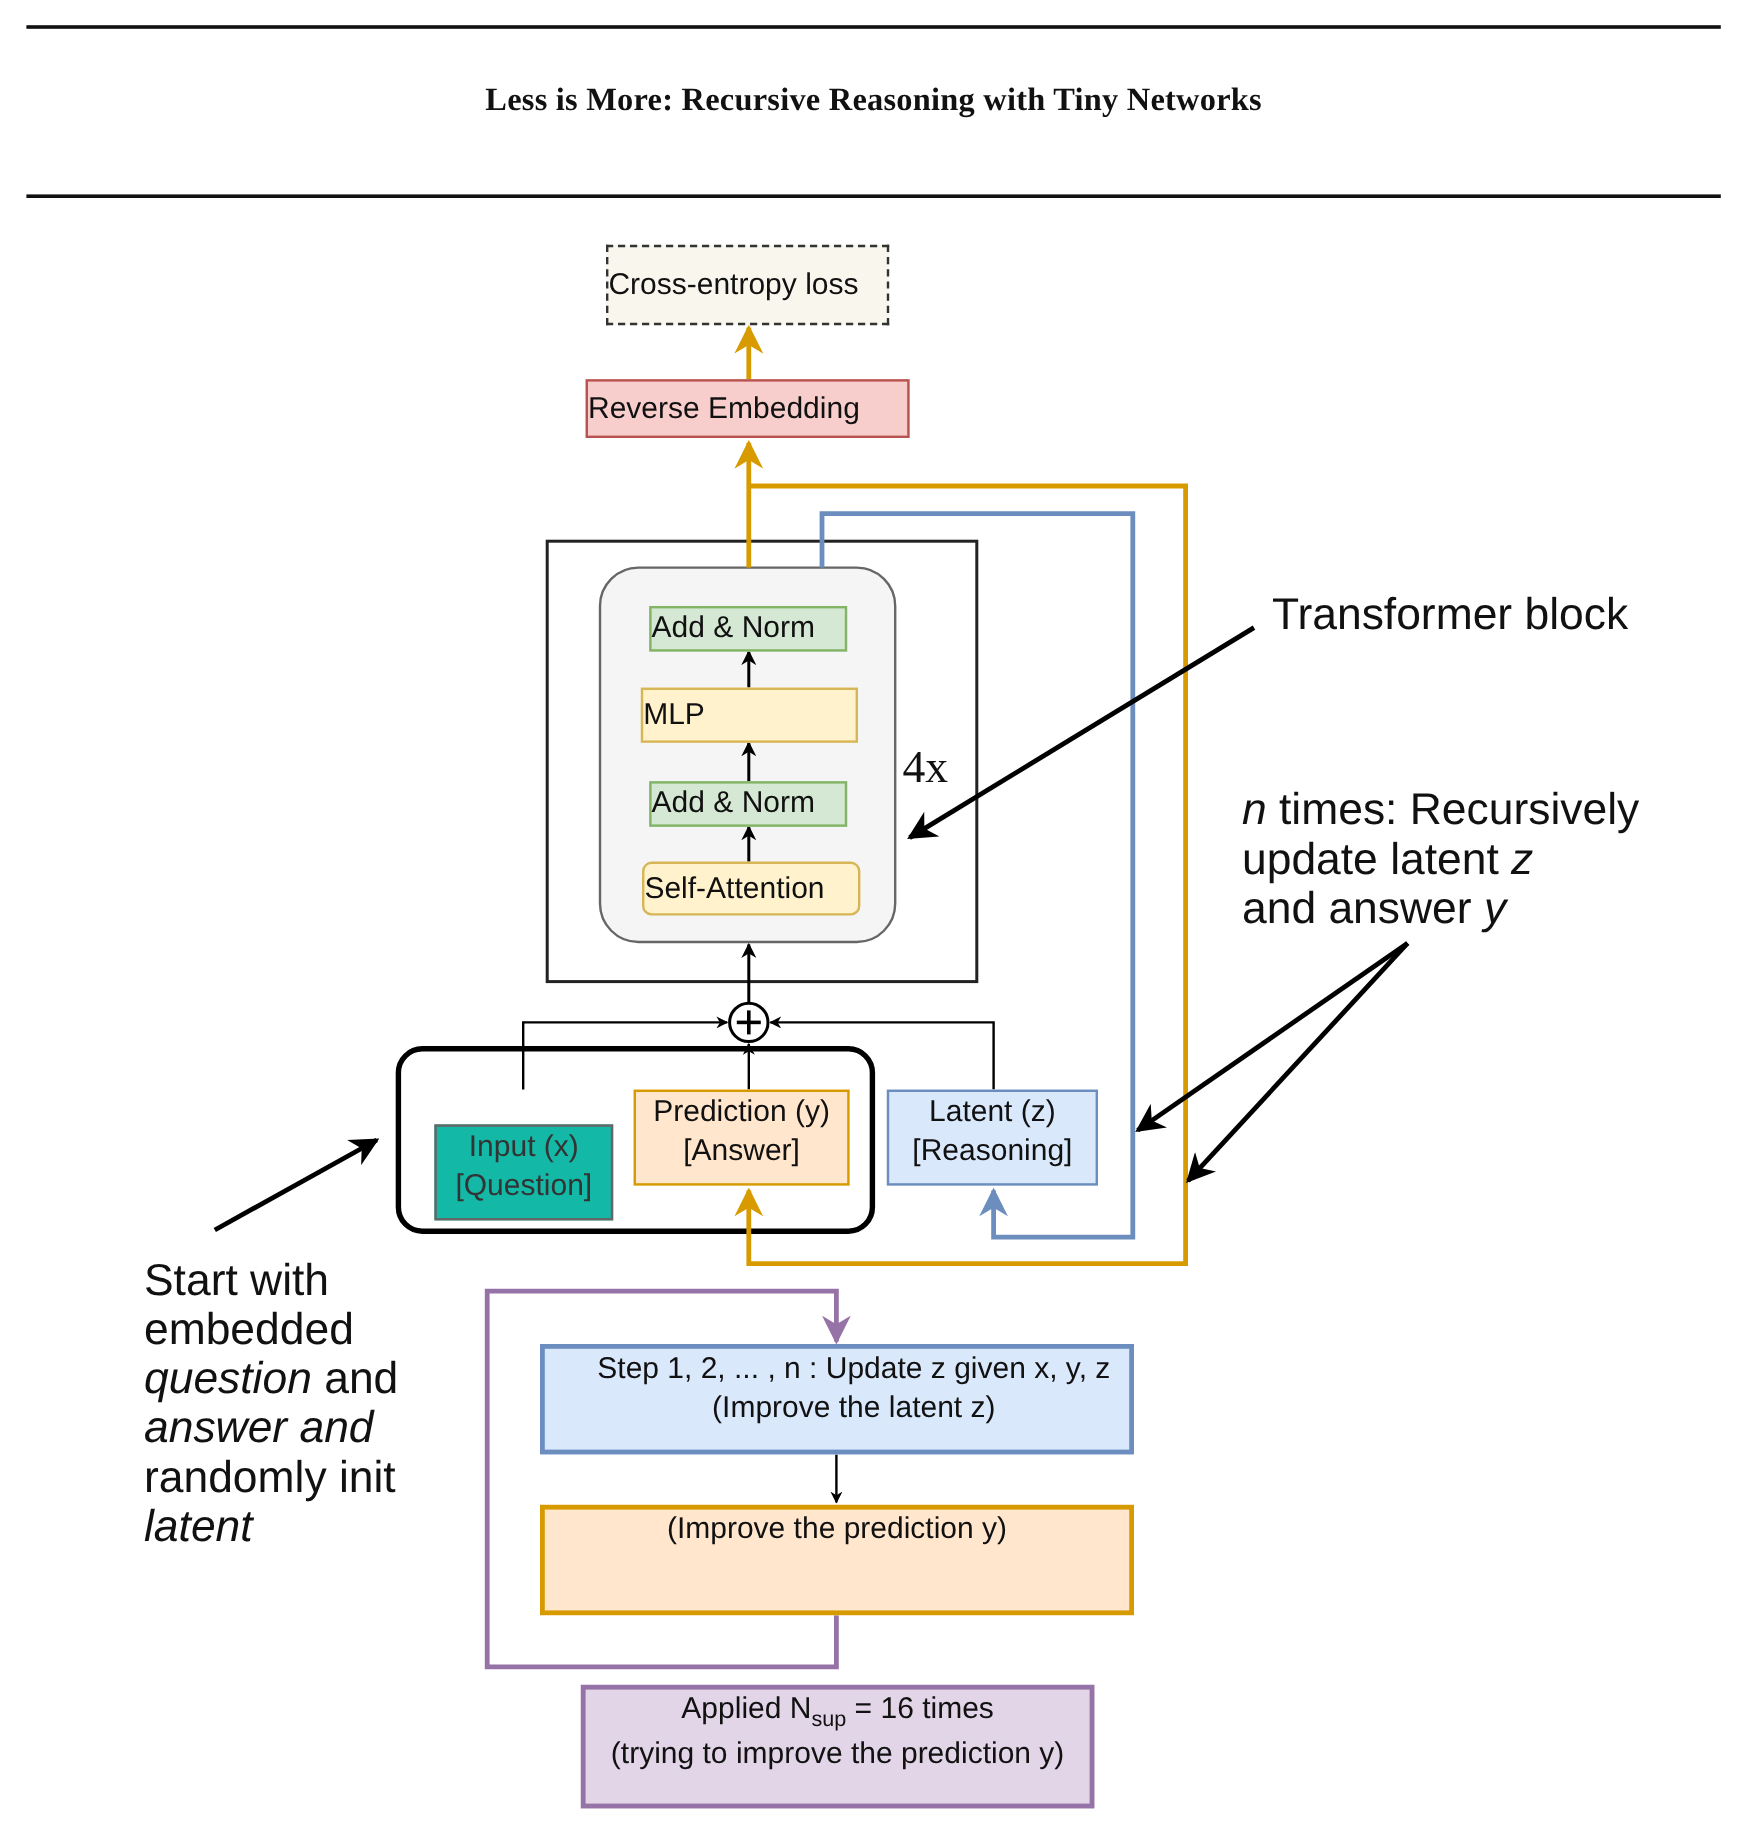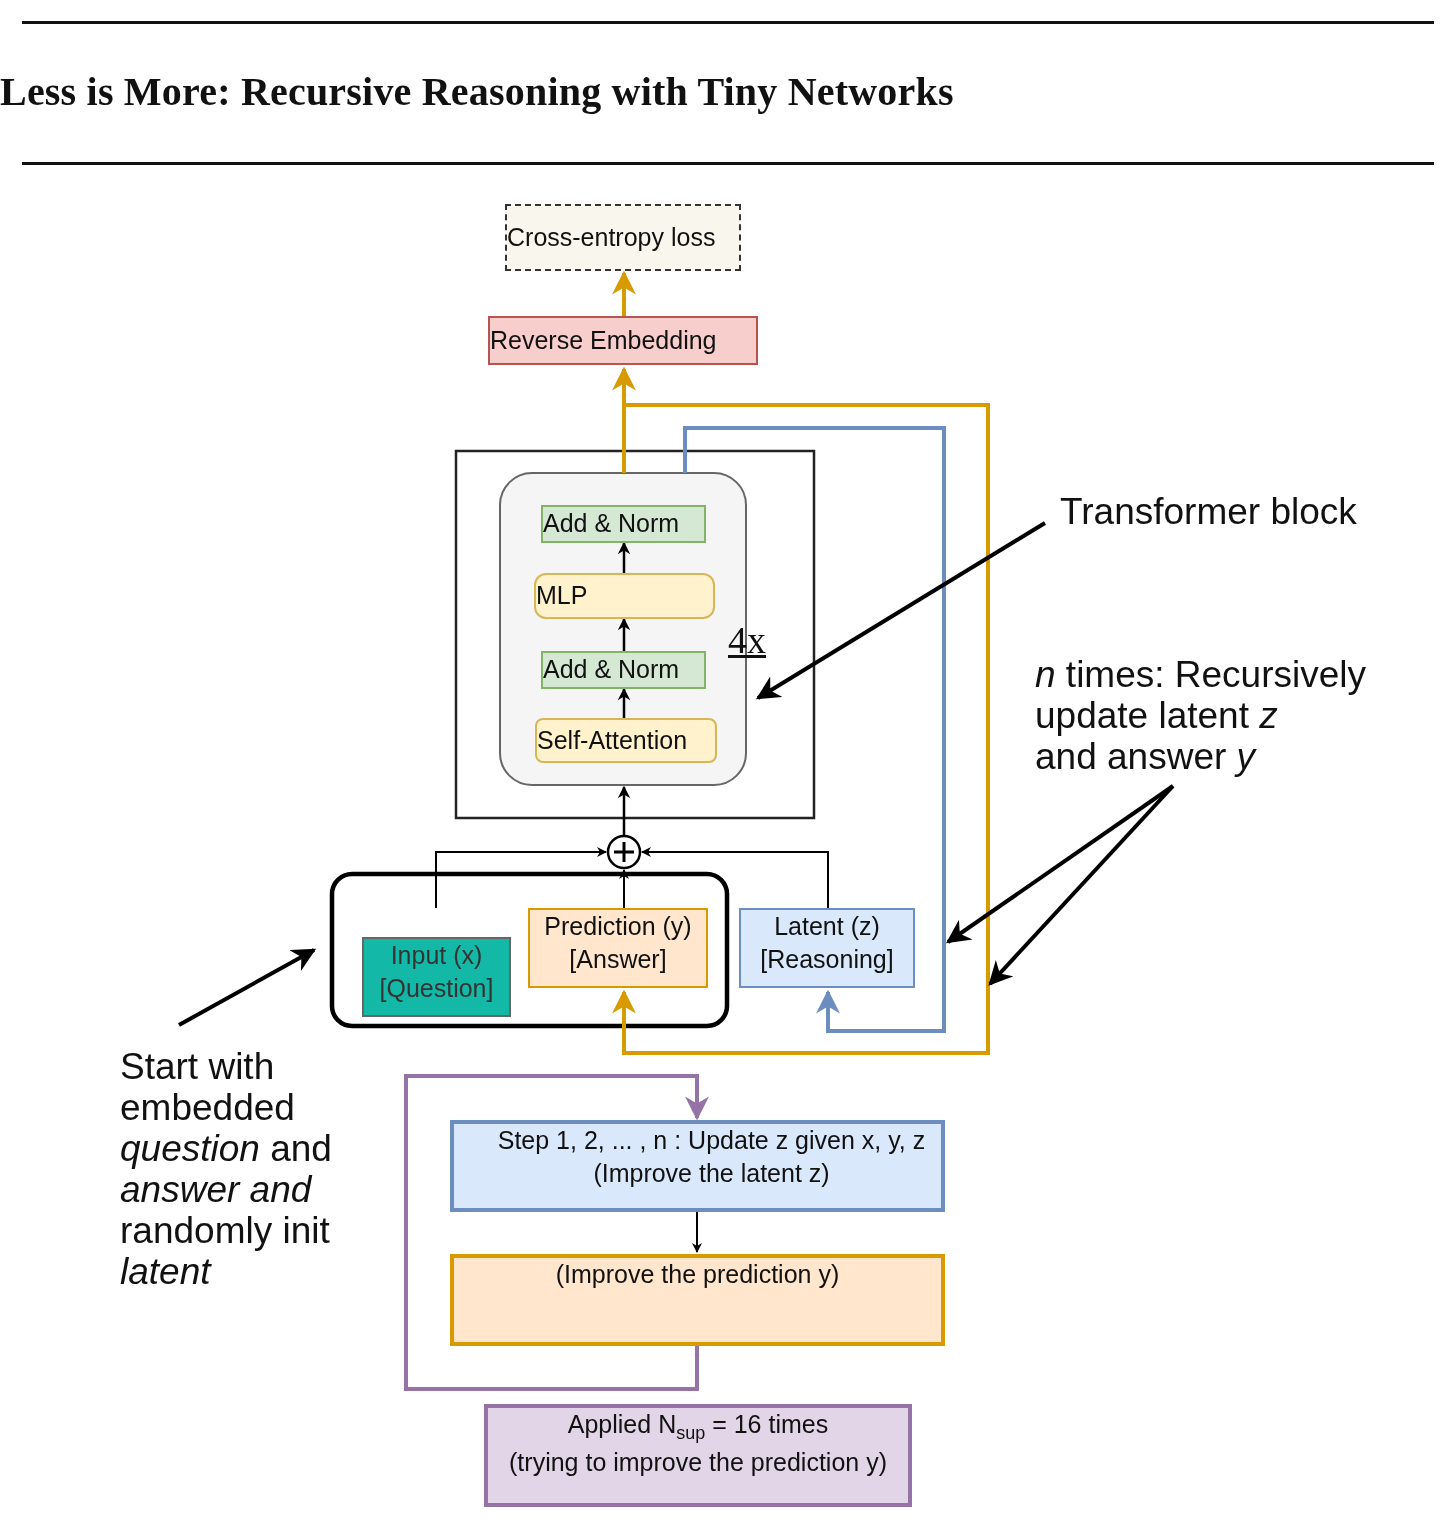--- a/index.html
+++ b/index.html
@@ -1,18 +1,18 @@
 <!DOCTYPE html>
 <html><head>
 <meta charset="utf-8">
 <style>
   html, body { margin: 0; padding: 0; background: #ffffff; }
   body { width: 1456px; height: 1529px; position: relative; overflow: hidden; font-family: "Liberation Sans", sans-serif; color: #111; }
   .rule { position: absolute; left: 22px; width: 1412px; height: 3px; background: #111; }
-  .title { position: absolute; left: 0; width: 1456px; top: 68px; text-align: left; font-family: "Liberation Serif", "DejaVu Serif", serif; font-weight: bold; font-size: 40px; letter-spacing: 0.2px; }
+  .title { position: absolute; left: 0; width: 1456px; top: 68px; text-align: center; font-family: "Liberation Serif", "DejaVu Serif", serif; font-weight: bold; font-size: 27px; letter-spacing: 0.2px; }
   svg#diagram { position: absolute; left: 0; top: 0; }
   .node { position: absolute; box-sizing: border-box; display: flex; align-items: center; text-align: center; font-size: 25px; line-height: 1.33; }
   .anno { position: absolute; font-size: 37px; line-height: 41px; color: #111; }
   .anno i { font-style: italic; }
   .fourx { position: absolute; font-family: "Liberation Serif", serif; font-size: 38px; }
 </style>
 </head>
 <body>
 
 <div class="rule" style="top:21px;"></div>
@@ -79,31 +79,31 @@
   <span>Cross-entropy loss</span>
 </div>
 
 <div class="node" style="left:488px; top:316px; width:270px; height:49px; background:#F8CECC; border:2px solid #B85450;">
   <span>Reverse Embedding</span>
 </div>
 
 <div class="node" style="left:541px; top:505px; width:165px; height:38px; background:#D5E8D4; border:2px solid #82B366;">
   <span>Add &amp; Norm</span>
 </div>
-<div class="node" style="left:534px; top:573px; width:181px; height:46px; background:#FFF2CC; border:2px solid #D6B656; border-radius:12px;">
+<div class="node" style="left:534px; top:573px; width:181px; height:46px; background:#FFF2CC; border:2px solid #D6B656; border-radius:0;">
   <span>MLP</span>
 </div>
 <div class="node" style="left:541px; top:651px; width:165px; height:38px; background:#D5E8D4; border:2px solid #82B366;">
   <span>Add &amp; Norm</span>
 </div>
 <div class="node" style="left:535px; top:718px; width:182px; height:45px; background:#FFF2CC; border:2px solid #D6B656; border-radius:8px;">
   <span>Self-Attention</span>
 </div>
 
-<div class="fourx" style="left:728px; top:618px;text-decoration:underline;">4x</div>
+<div class="fourx" style="left:752px; top:618px;">4x</div>
 
 <div class="node" style="left:362px; top:937px; width:149px; height:80px; background:#14b8a6; border:2px solid #666; color:#333; flex-direction:column;">
   <span>Input (x)</span>
   <span>[Question]</span>
 </div>
 <div class="node" style="left:528px; top:908px; width:180px; height:80px; background:#FFE6CC; border:2px solid #D79B00; flex-direction:column;">
   <span>Prediction (y)</span>
   <span>[Answer]</span>
 </div>
 <div class="node" style="left:739px; top:908px; width:176px; height:80px; background:#DAE8FC; border:2px solid #6C8EBF; flex-direction:column;">

